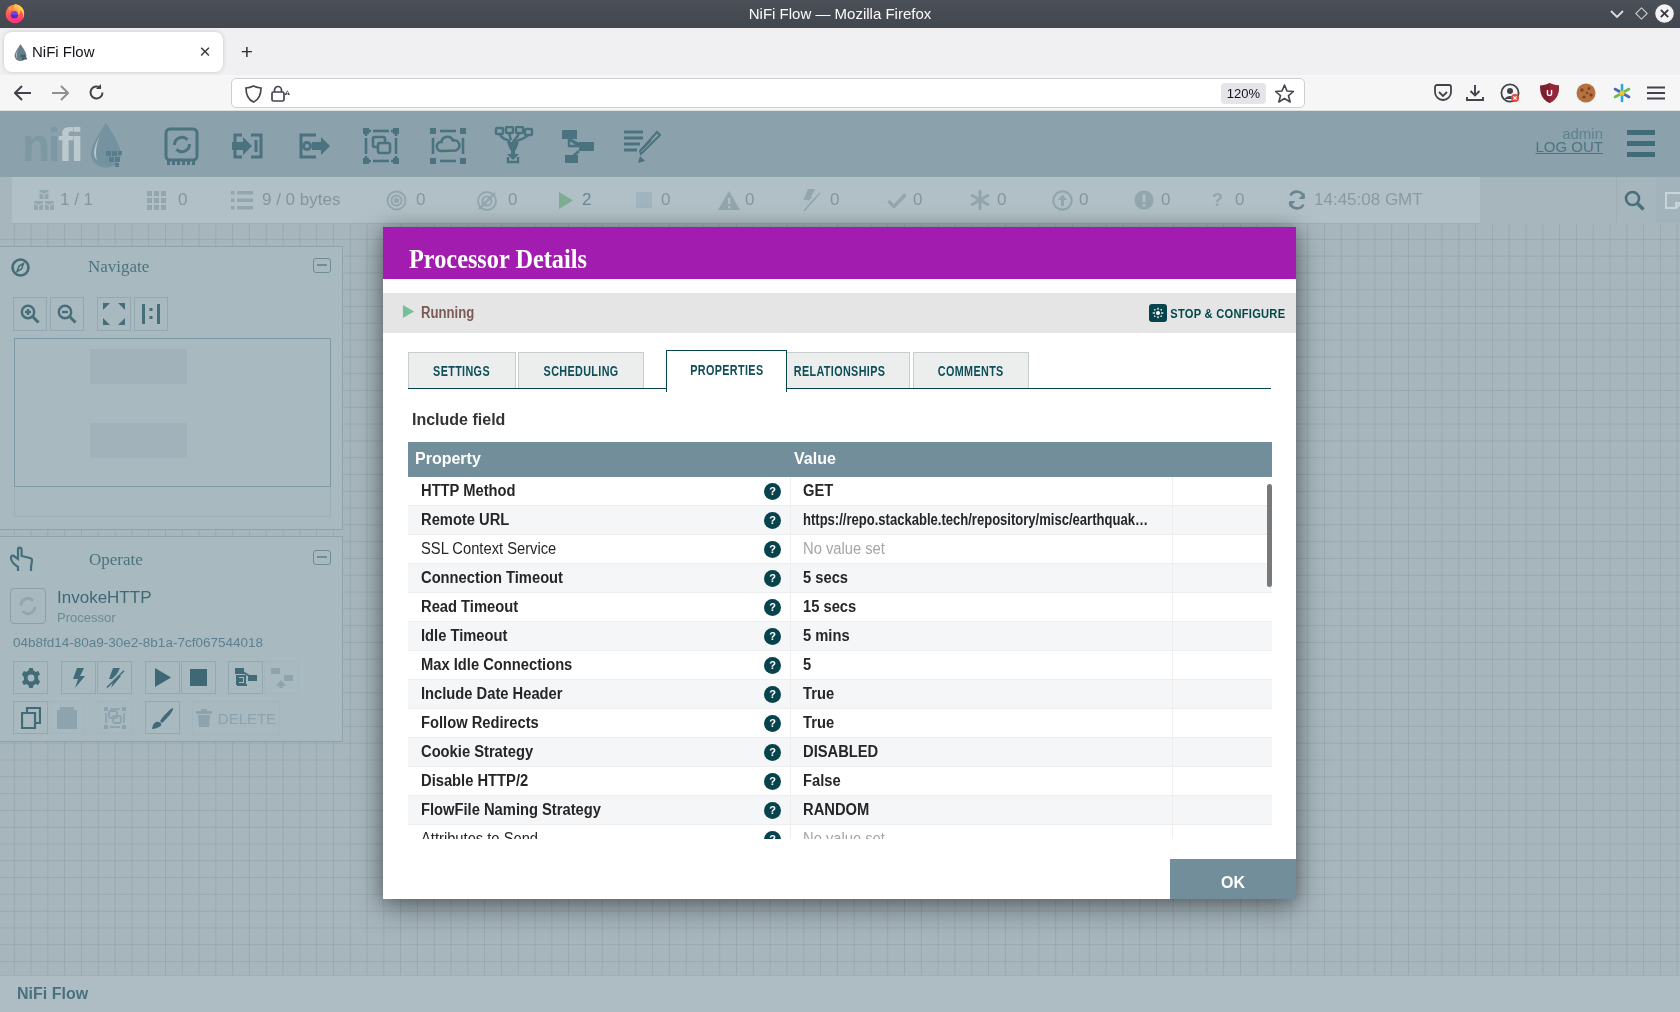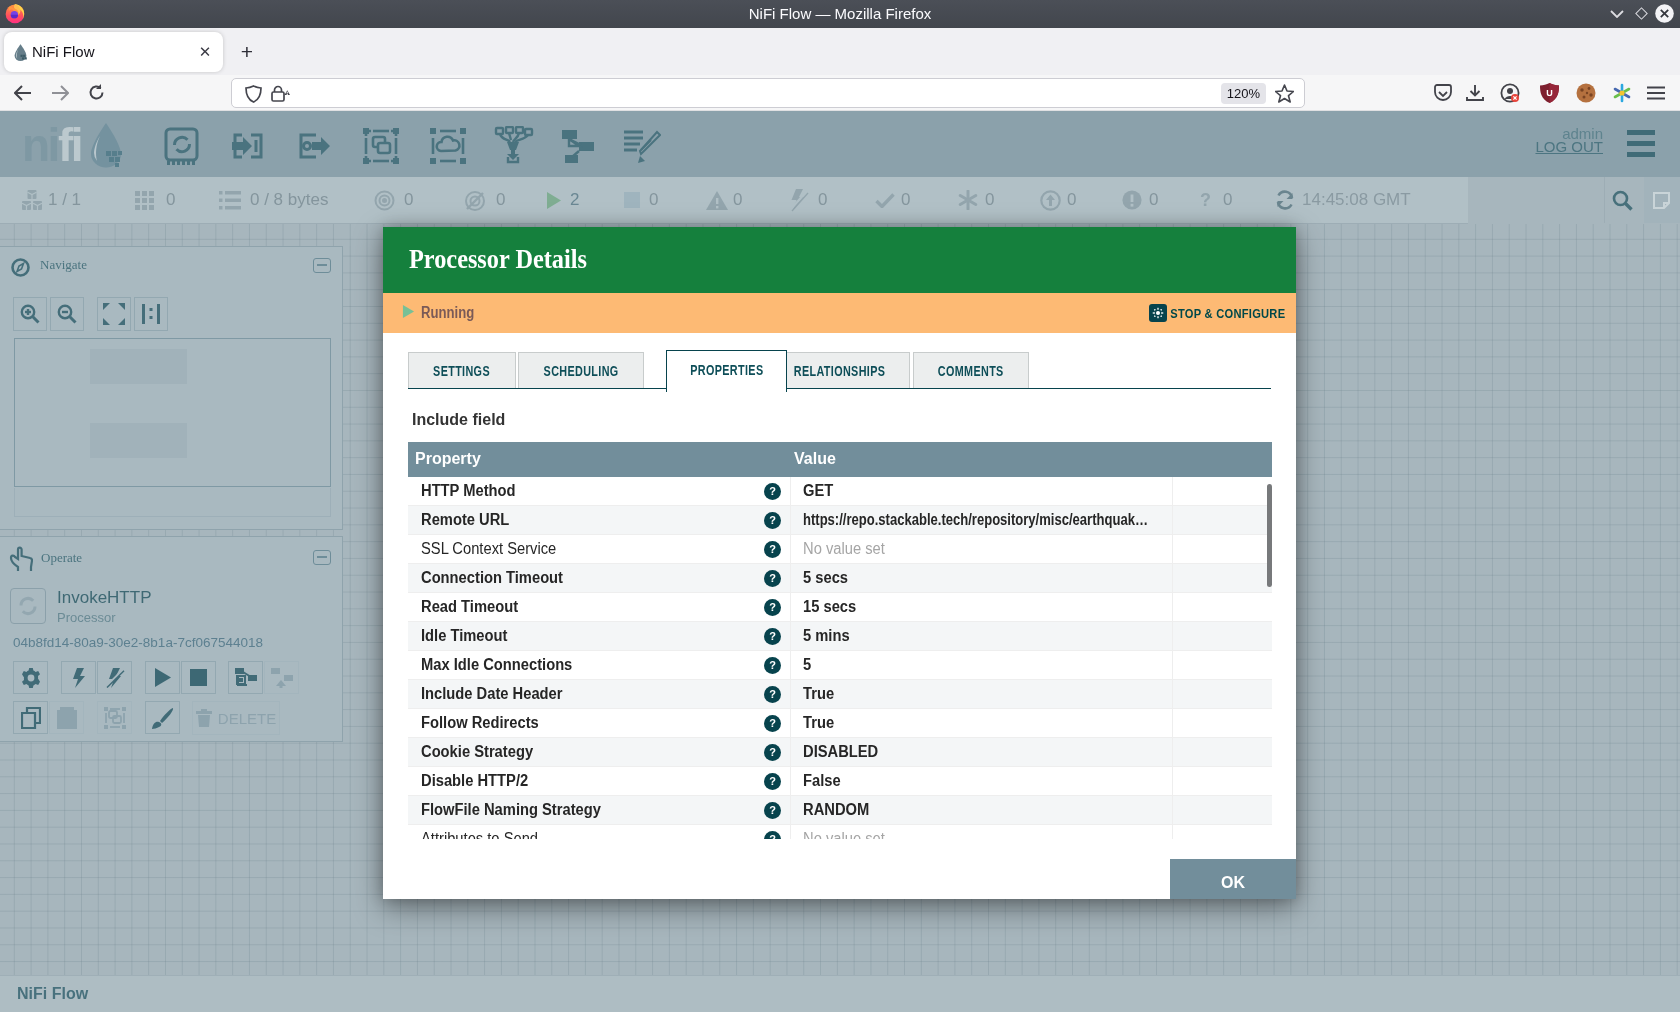--- a/index.html
+++ b/index.html
@@ -15,49 +15,49 @@
 #tab1 .lbl { position:absolute; left:28px; top:0; height:40px; line-height:40px; font-size:15px; color:#15141a; }
 #tab1 .cls { position:absolute; right:8px; top:10px; width:20px; height:20px; color:#3a3a44; font-size:15px; line-height:20px; text-align:center; }
 #newtab { position:absolute; left:233px; top:10px; width:28px; height:28px; color:#2f2f38; font-size:21px; line-height:27px; text-align:center; font-weight:400; }
 #navbar { left:0; top:75px; width:1680px; height:36px; background:#f6f6f7; border-bottom:1px solid #e0e0e2; }
 .navsvg { position:absolute; }
 #urlbar { position:absolute; left:231px; top:3px; width:1074px; height:30px; background:#fff; border:1px solid #cdcdd3; border-radius:5px; }
 #urlbar .txt { position:absolute; left:64px; top:0; height:28px; line-height:28px; font-size:15px; color:#6a6a75; white-space:nowrap; }
 #urlbar .txt b { color:#1b1b21; font-weight:400; }
 #zoombadge { position:absolute; right:38px; top:4px; height:21px; padding:0 6px; background:#e4e4e9; border-radius:4px; font-size:13px; line-height:21px; color:#15141a; }
 #nfheader { left:0; top:111px; width:1680px; height:66px; background:#8BA1AB; }
-#nfstatus { left:0; top:177px; width:1468px; height:47px; background:#B1C0C6; border-bottom:1px solid #9DADB5;text-align:center; }
+#nfstatus { left:12px; top:177px; width:1468px; height:47px; background:#B1C0C6; border-bottom:1px solid #9DADB5;text-align:center; }
 #canvas { left:0; top:224px; width:1680px; height:751px;
   background-image:linear-gradient(to right, rgba(116,139,149,.30) 1px, transparent 1px),
                    linear-gradient(to bottom, rgba(116,139,149,.30) 1px, transparent 1px);
   background-size:16.8px 16.8px; background-position:-3px -2px; }
 #crumb { left:0; top:975px; width:1680px; height:37px; background:#AEBDC3; border-top:1px solid #9FAFB7; }
 #crumb .t { position:absolute; left:17px; top:9px; font-size:16px; font-weight:bold; color:#48717D; }
 .hico { position:absolute; top:15px; width:40px; height:40px; }
 .sico { position:absolute; }
 .stxt { position:absolute; top:13px; font-size:17px; color:#84959D; }
 
 
 .panel { background:#A9B9C0; border:1px solid #8FA3AC; }
 #navigate { left:-1px; top:246px; width:344px; height:284px; }
 #operate  { left:-1px; top:536px; width:344px; height:206px; }
-.ptitle { position:absolute; font-family:"Liberation Serif",serif; font-size:13px; color:#4B747F; }
+.ptitle { position:absolute; font-family:"Liberation Serif",serif; font-size:17px; color:#4B747F;margin-left:48px; }
 .pminus { position:absolute; width:18px; height:15px; border:1px solid #6E8D99; border-radius:3px; }
 .pminus::after { content:""; position:absolute; left:3px; right:3px; top:5px; height:2px; background:#6E8D99; }
 .zbtn { position:absolute; width:34px; height:34px; border:1px solid #93A8B1; display:flex; align-items:center; justify-content:center; }
 #birdseye { position:absolute; left:14px; top:91px; width:317px; height:149px; border:1px solid #7F99A4; }
 #birdseye2 { position:absolute; left:14px; top:241px; width:317px; height:29px; border:1px solid #9DAFB8; border-top:none; }
 .brect { position:absolute; left:75px; width:97px; height:35px; background:#A1B2BA; }
 .obtn { position:absolute; width:35px; height:33px; border:1px solid #93A8B1; display:flex; align-items:center; justify-content:center; }
 
 
 #modal { left:383px; top:227px; width:913px; height:672px; background:#fff; box-shadow:0 9px 28px rgba(0,0,0,.4), 0 0 14px rgba(0,0,0,.22); }
-#mhead { position:absolute; left:0; top:0; width:913px; height:66px; background:#15803d; }
+#mhead { position:absolute; left:0; top:0; width:913px; height:52px; background:#a21caf; }
 #mhead .t { position:absolute; left:26px; top:17px; font-family:"Liberation Serif",serif; font-weight:bold; font-size:27px; color:#fff; transform:scaleX(.9); transform-origin:0 50%; }
-#mrun { position:absolute; left:0; top:66px; width:913px; height:40px; background:#fdba74; }
+#mrun { position:absolute; left:0; top:66px; width:913px; height:40px; background:#e5e5e5; }
 #mrun .r { position:absolute; left:38px; top:11px; font-size:16px; font-weight:bold; color:#7a5a57; transform:scaleX(.82); transform-origin:0 50%; }
 #mrun .sc { position:absolute; right:11px; top:14px; font-size:12.5px; font-weight:bold; color:#004849; letter-spacing:.3px; transform:scaleX(.89); transform-origin:100% 50%; }
 .tab { position:absolute; top:125px; height:37px; background:#eceeee; border:1px solid #c8cccc; color:#0e4e58; font-size:15px; font-weight:bold; text-align:center; line-height:35px; }
 .tab span { display:inline-block; transform:scaleX(.72); transform-origin:50% 50%; letter-spacing:.5px; }
 #tabactive { top:123px; height:42px; background:#fff; border:1px solid #07434d; border-bottom:none; z-index:3; line-height:37px; }
 #tabline { position:absolute; left:25px; top:161px; width:863px; height:1px; background:#07434d; z-index:2; }
 #reqf { position:absolute; left:29px; top:184px; font-size:16px; font-weight:bold; color:#333; }
 #ptable { position:absolute; left:25px; top:215px; width:864px; height:397px; overflow:hidden; }
 #phead { position:absolute; left:0; top:0; width:864px; height:35px; background:#728E9B; color:#fff; font-weight:bold; font-size:16px; }
 #phead .c1 { position:absolute; left:7px; top:8px;text-align:right; }
@@ -240,21 +240,21 @@
     <svg class="sico" style="left:219px;top:14px;" width="22" height="19" viewBox="0 0 22 19">
         <g fill="#93A5AD">
           <rect x="0" y="0" width="3.5" height="3.5"></rect>
           <rect x="6" y="0" width="16" height="3.5"></rect>
           <rect x="0" y="7.5" width="3.5" height="3.5"></rect>
           <rect x="6" y="7.5" width="16" height="3.5"></rect>
           <rect x="0" y="15" width="3.5" height="3.5"></rect>
           <rect x="6" y="15" width="16" height="3.5"></rect>
         </g>
       </svg>
-    <span class="stxt" style="left:250px;">0 / 8 bytes</span>
+    <span class="stxt" style="left:250px;">9 / 0 bytes</span>
     <svg class="sico" style="left:374px;top:13px;" width="21" height="21" viewBox="0 0 21 21">
         <g fill="none" stroke="#93A5AD" stroke-width="2">
           <circle cx="10.5" cy="10.5" r="9"></circle>
           <circle cx="10.5" cy="10.5" r="5"></circle>
           <circle cx="10.5" cy="10.5" r="1.5" fill="#93A5AD"></circle>
         </g>
       </svg>
     <span class="stxt" style="left:404px;">0</span>
     <svg class="sico" style="left:464px;top:13px;" width="22" height="22" viewBox="0 0 22 22">
         <g fill="none" stroke="#93A5AD" stroke-width="2">

